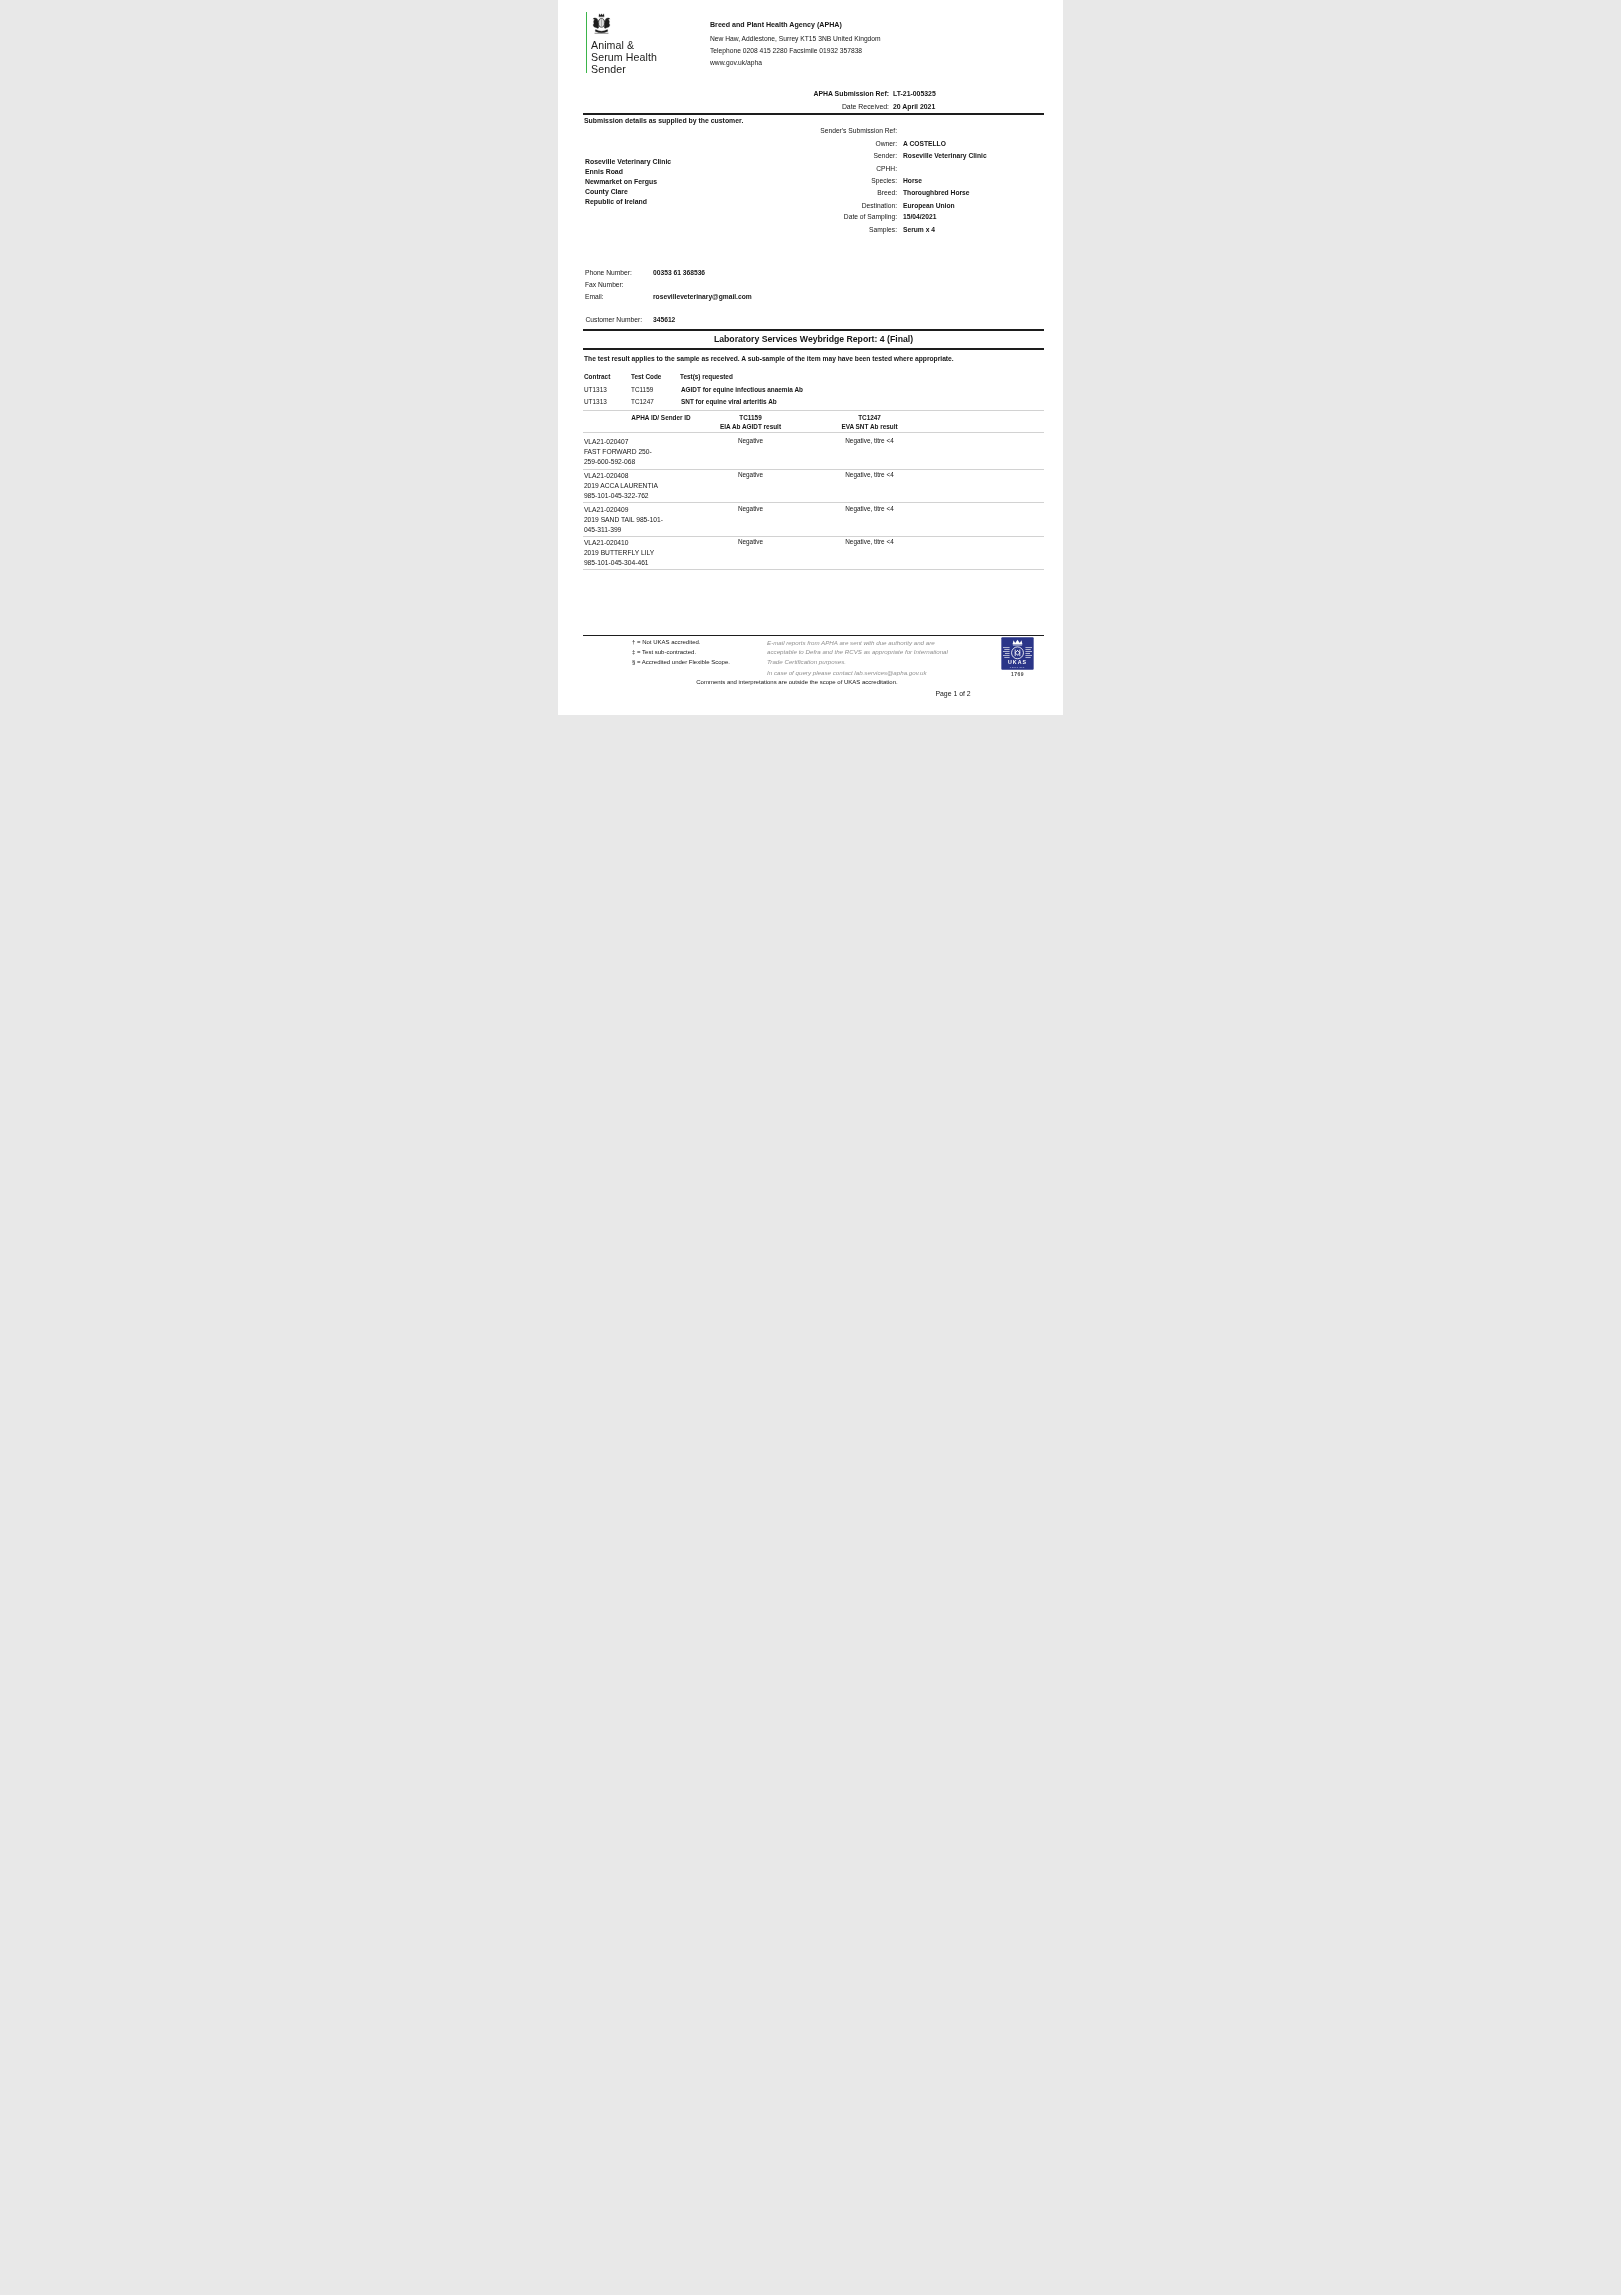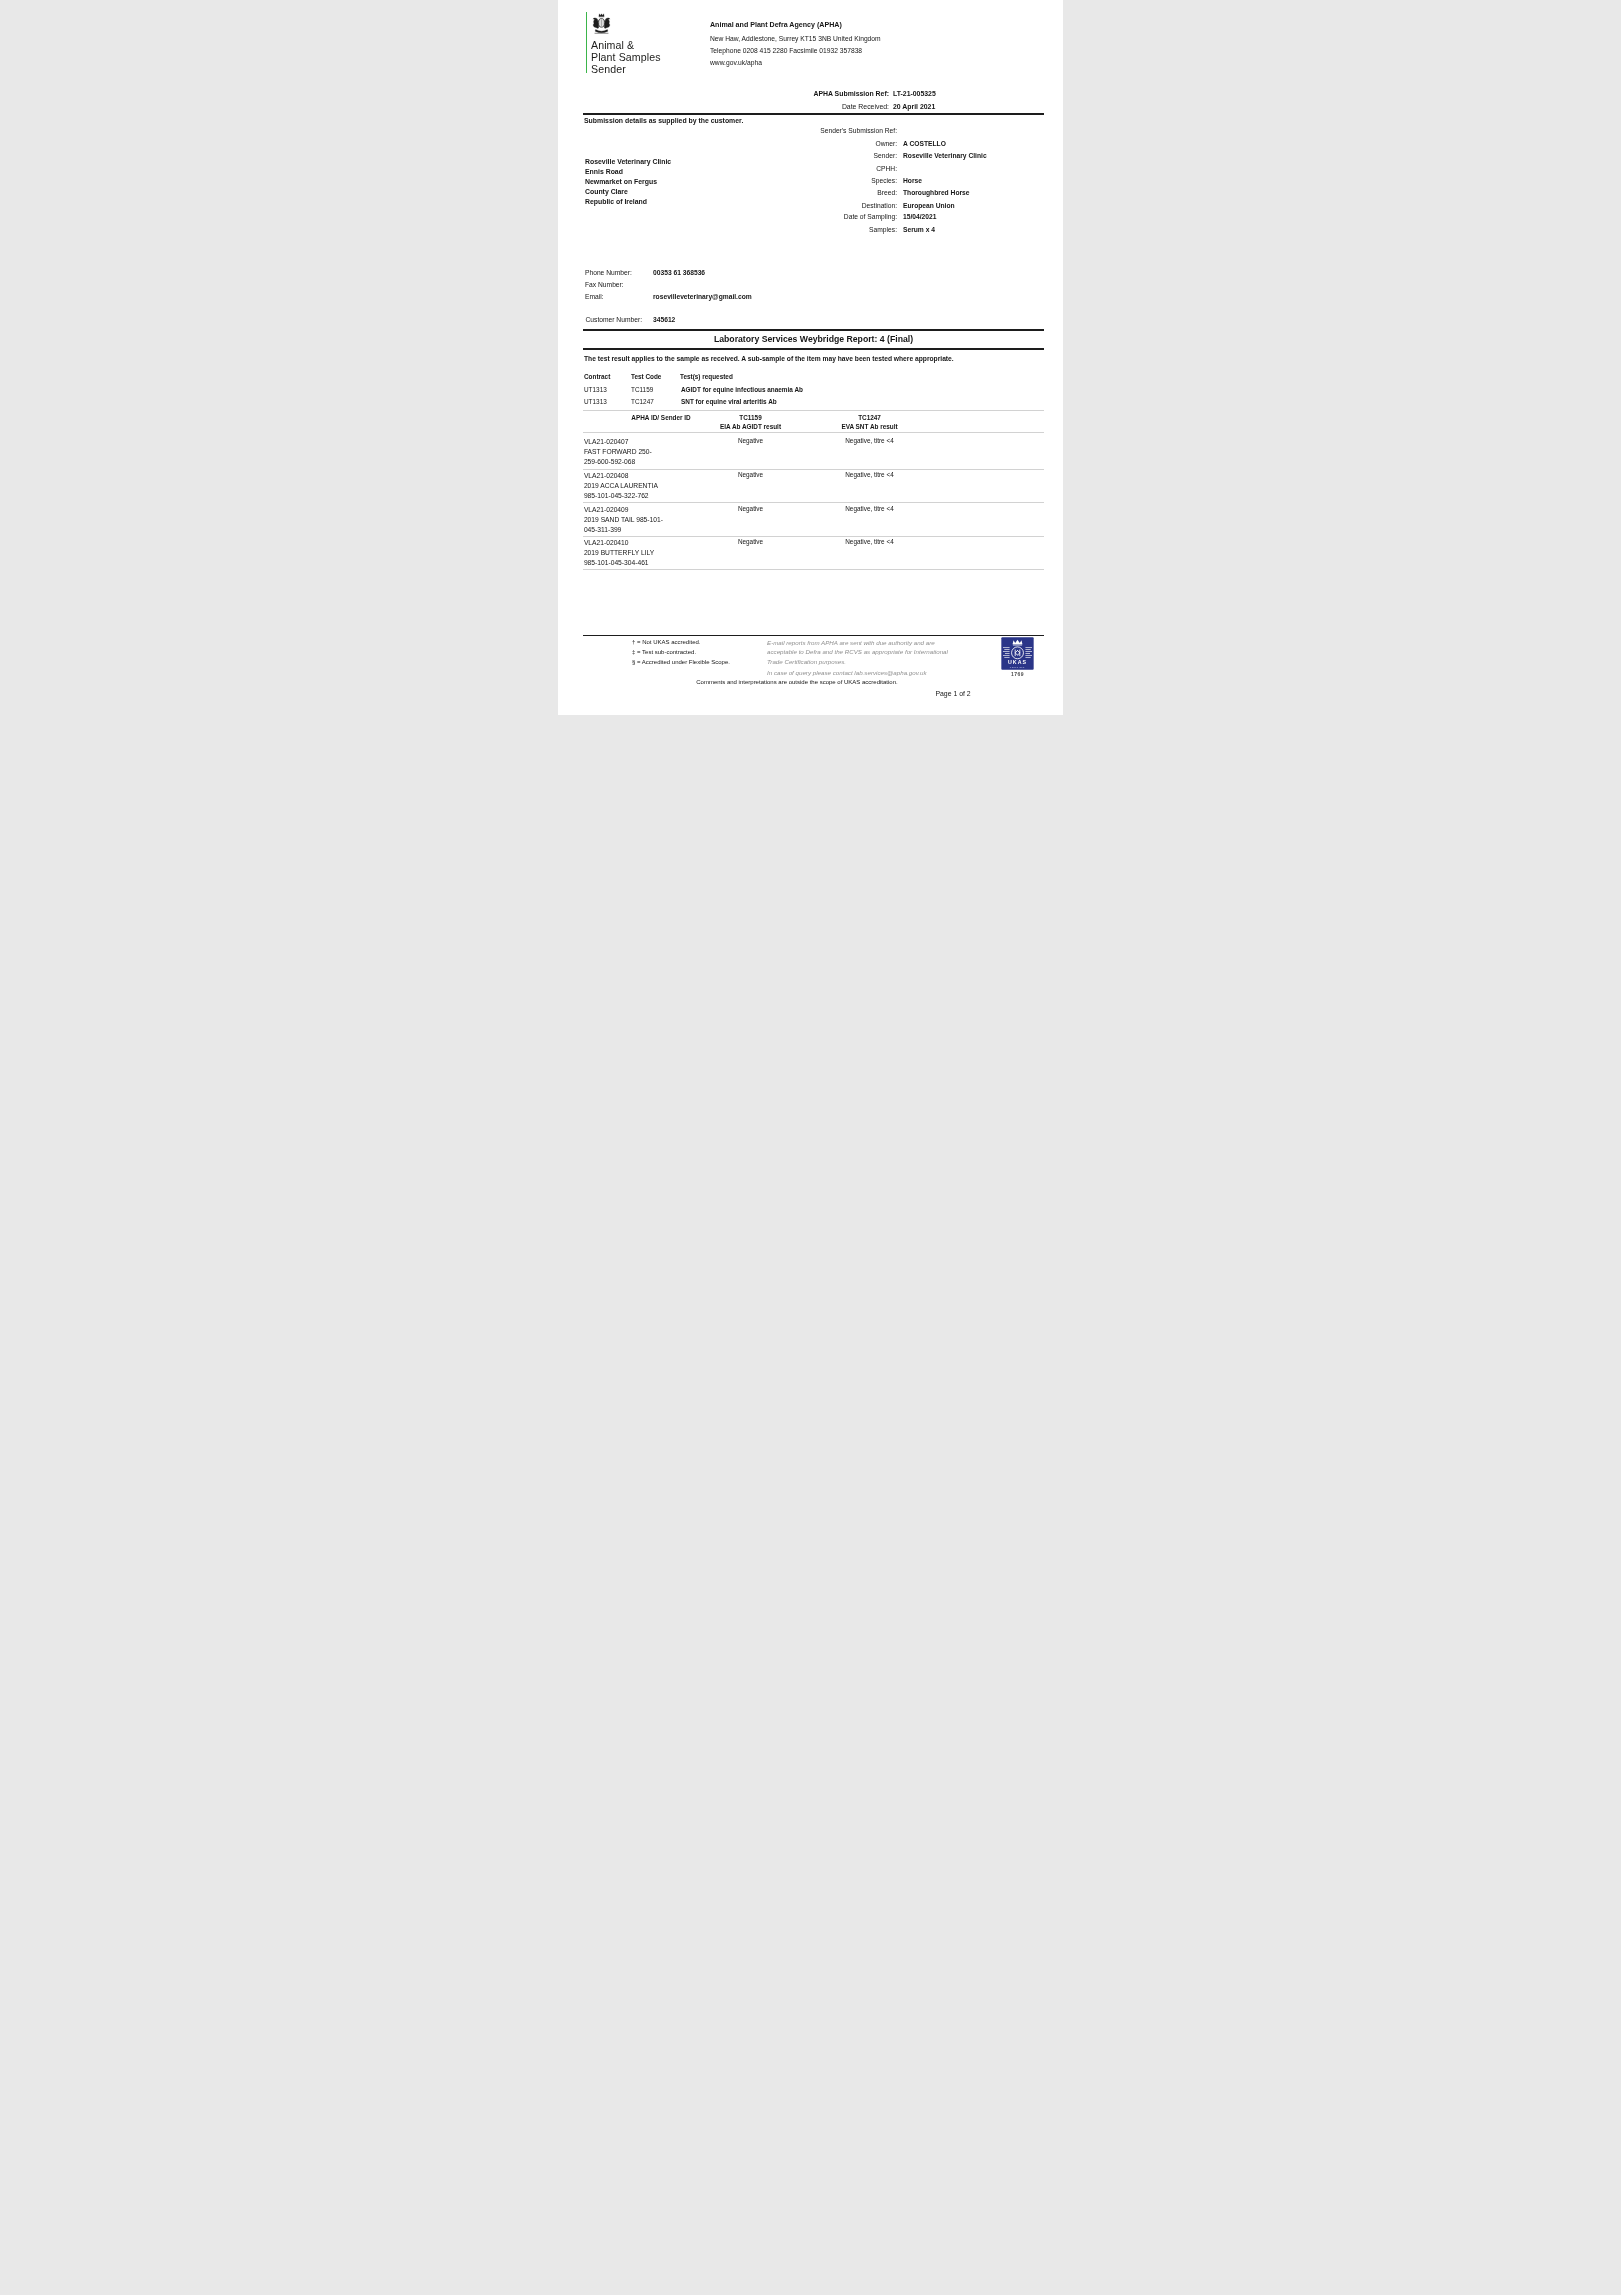--- a/index.html
+++ b/index.html
@@ -57,25 +57,25 @@
       <path d="M44 26v22M50 24v26M56 26v22" fill="none" stroke-width="1.4"></path>
       <path d="M34 22c-7-6-14-4-16 1 3-1 5 0 6 2-4 3-5 9-2 13-4 4-4 10 0 14 2 2 6 3 8 2 2 3 6 4 8 3l2-4-4-26z" stroke-width="1"></path>
       <path d="M66 22c7-6 14-4 16 1-3-1-5 0-6 2 4 3 5 9 2 13 4 4 4 10 0 14-2 2-6 3-8 2-2 3-6 4-8 3l-2-4 4-26z" stroke-width="1"></path>
       <path d="M28 62q22 12 44 0l2 6q-24 12-48 0z" stroke-width="1"></path>
       <path d="M24 76h52" fill="none" stroke-width="2"></path>
     </g>
   </svg>
 
   <div class="logo-text">
     <div>Animal &amp;</div>
-    <div>Plant Samples</div>
+    <div>Serum Health</div>
     <div>Sender</div>
   </div>
 
-  <div class="hdr-title">Animal and Plant Defra Agency (APHA)</div>
+  <div class="hdr-title">Breed and Plant Health Agency (APHA)</div>
   <div class="hdr-line" style="top:35px;">New Haw, Addlestone, Surrey KT15 3NB United Kingdom</div>
   <div class="hdr-line" style="top:47px;">Telephone 0208 415 2280 Facsimile 01932 357838</div>
   <div class="hdr-line" style="top:59px;">www.gov.uk/apha</div>
 
   <div class="reflabel b" style="top:90px;">APHA Submission Ref:</div>
   <div class="refvalue" style="top:90px;">LT-21-005325</div>
   <div class="reflabel" style="top:103px;">Date Received:</div>
   <div class="refvalue" style="top:103px;">20 April 2021</div>
 
   <div class="rule-thick" style="top:113px;"></div>

